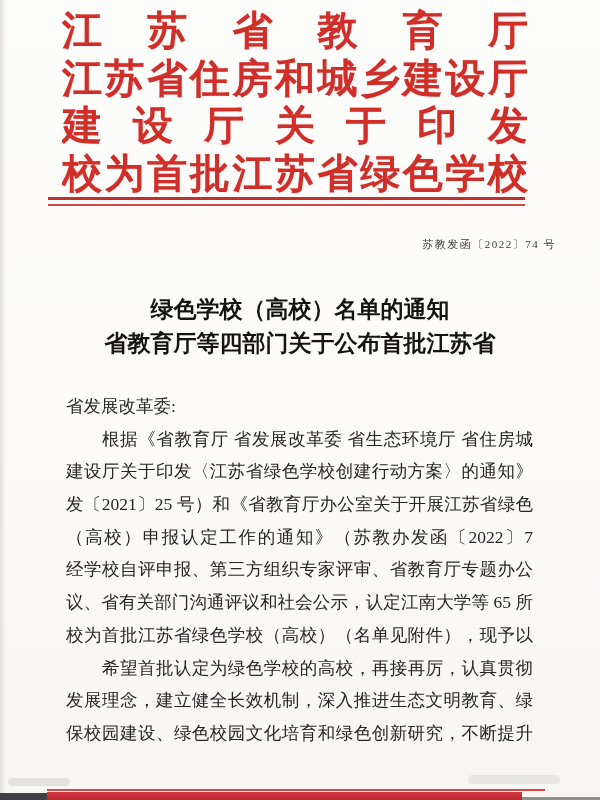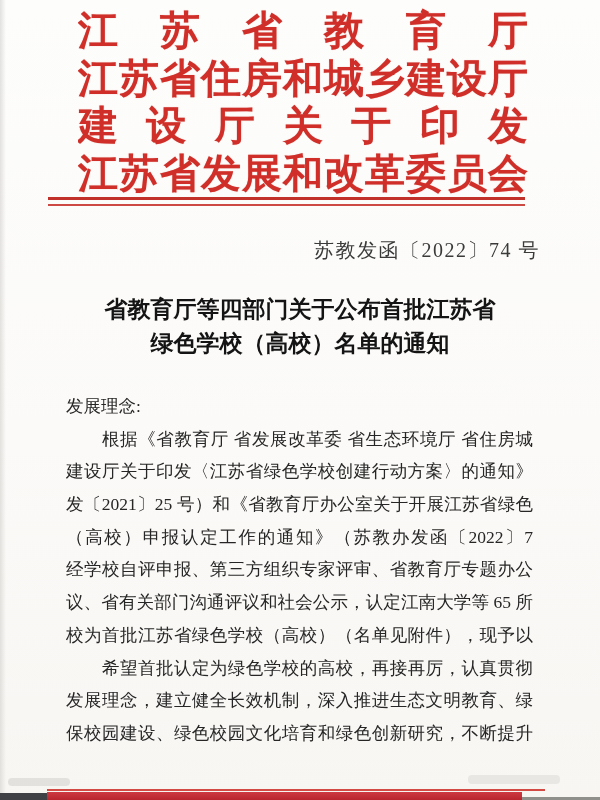--- a/index.html
+++ b/index.html
@@ -19,31 +19,30 @@
   
   .agency {
     position:absolute; top:7px; left:62px; width:466px;
     color:#cf2f28; font-weight:bold;
   }
   .agency-line {
     font-size:40px; line-height:47.5px; height:47.5px;
     text-align:justify; text-align-last:justify;
     overflow:hidden;
     text-shadow:0 0 1px rgba(207,47,40,.4);
-    margin-left:16px;
   }
   
   .rule {
     position:absolute; left:48px; top:197px; width:477px; height:4px;
     border-top:3.5px solid #c23129;
     border-bottom:2px solid #cc4a43;
   }
   .docnum {
-    position:absolute; top:237px; right:60px;
-    font-size:20px; color:#3a3a3a; letter-spacing:1.5px;
+    position:absolute; top:237px; right:44px;
+    font-size:11px; color:#3a3a3a; letter-spacing:1.5px;
   }
   .title {
     position:absolute; top:293px; left:50px; right:50px;
     text-align:center; font-size:23px; font-weight:bold;
     color:#141414; line-height:34px;
   }
   .bodytext {
     position:absolute; top:390px; left:66px; width:467px;
     font-size:17.5px; color:#262626;
   }
@@ -68,34 +67,34 @@
 <body>
 
 <div class="photo">
 
   <div class="edge-left"></div>
 
   <div class="agency">
     <div class="agency-line">江苏省教育厅</div>
     <div class="agency-line">江苏省住房和城乡建设厅</div>
     <div class="agency-line">建设厅关于印发</div>
-    <div class="agency-line">江苏省发展和改革委员会</div>
+    <div class="agency-line">校为首批江苏省绿色学校</div>
   </div>
 
   <div class="rule"></div>
 
   <div class="docnum">苏教发函〔2022〕74 号</div>
 
   <div class="title">
+    <div>绿色学校（高校）名单的通知</div>
     <div>省教育厅等四部门关于公布首批江苏省</div>
-    <div>绿色学校（高校）名单的通知</div>
   </div>
 
   <div class="bodytext">
-    <div class="bline nojust">发展理念:</div>
+    <div class="bline nojust">省发展改革委:</div>
     <div class="bline indent">根据《省教育厅 省发展改革委 省生态环境厅 省住房城乡</div>
     <div class="bline">建设厅关于印发〈江苏省绿色学校创建行动方案〉的通知》（苏教</div>
     <div class="bline">发〔2021〕25 号）和《省教育厅办公室关于开展江苏省绿色学校</div>
     <div class="bline">（高校）申报认定工作的通知》（苏教办发函〔2022〕7 号）精神，</div>
     <div class="bline">经学校自评申报、第三方组织专家评审、省教育厅专题办公会审</div>
     <div class="bline">议、省有关部门沟通评议和社会公示，认定江南大学等 65 所高</div>
     <div class="bline nojust">校为首批江苏省绿色学校（高校）（名单见附件），现予以公布。</div>
     <div class="bline indent">希望首批认定为绿色学校的高校，再接再厉，认真贯彻绿色</div>
     <div class="bline">发展理念，建立健全长效机制，深入推进生态文明教育、绿色环</div>
     <div class="bline">保校园建设、绿色校园文化培育和绿色创新研究，不断提升绿色</div>

